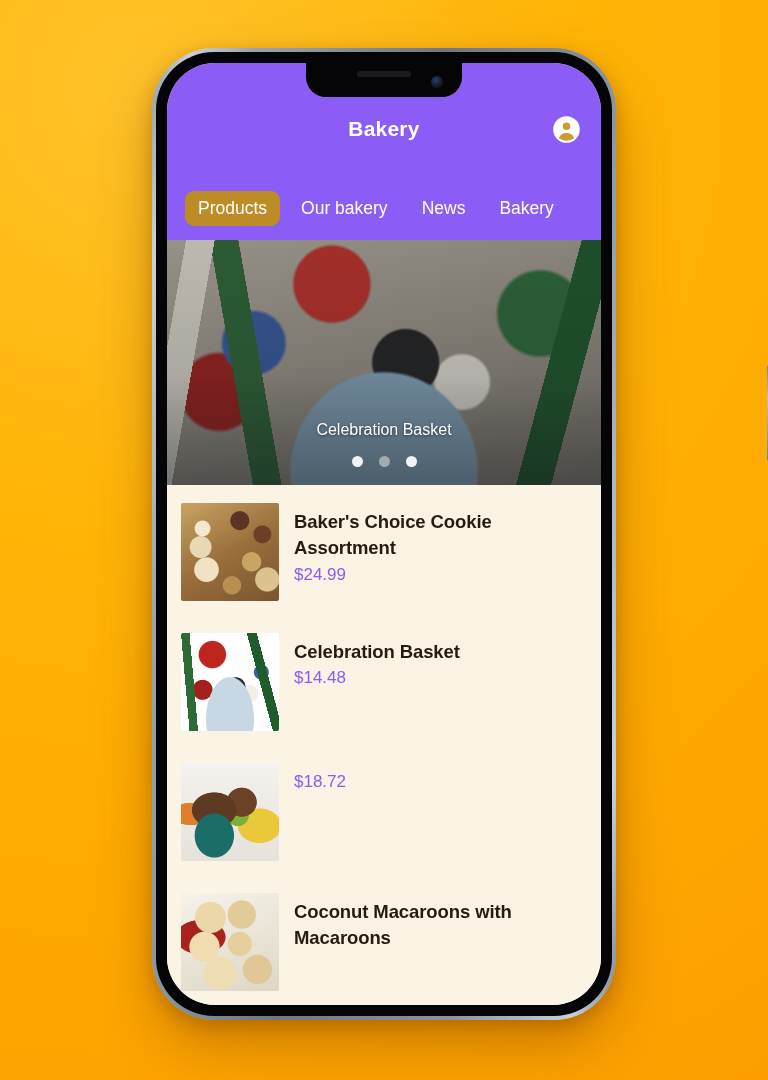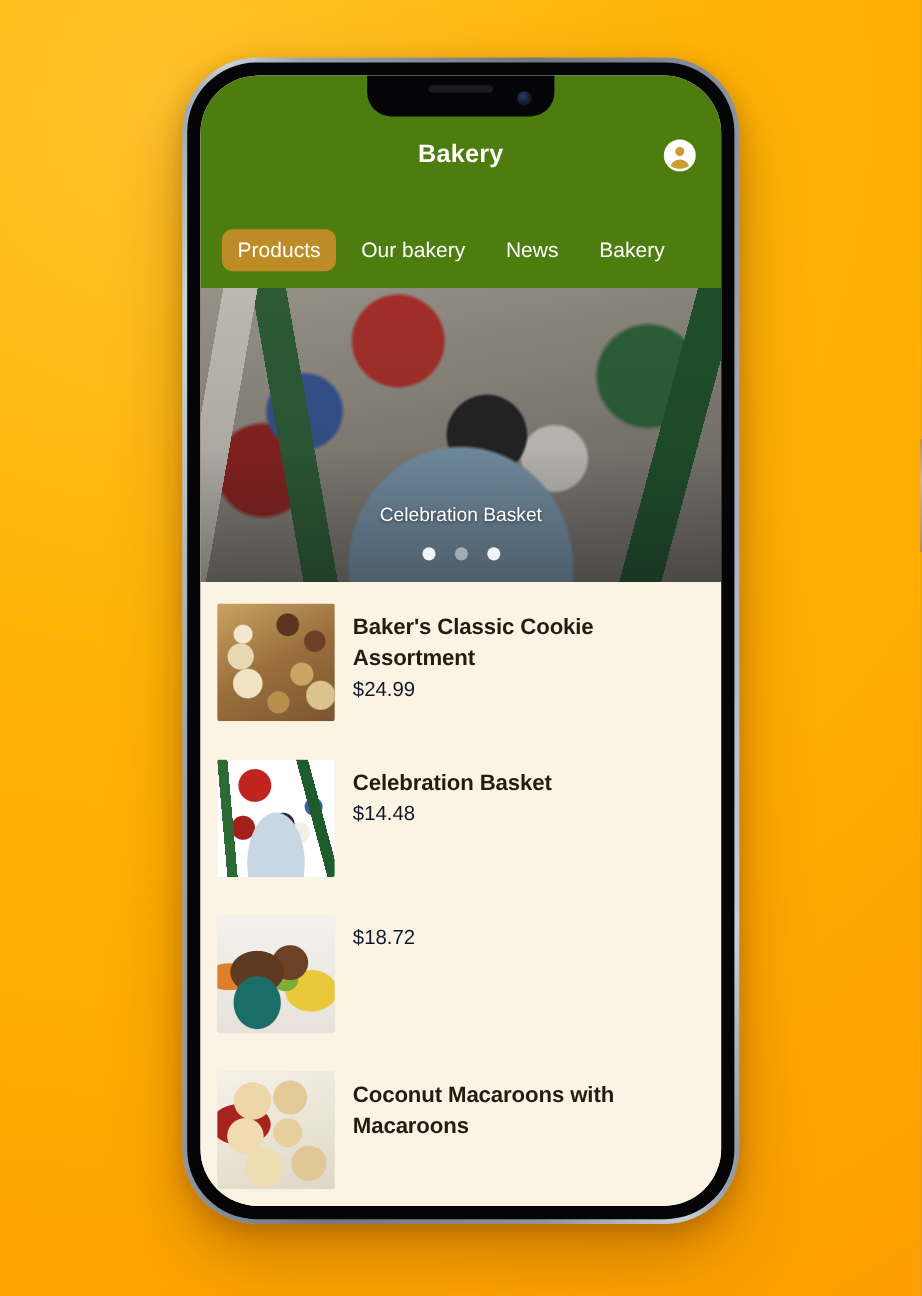--- a/index.html
+++ b/index.html
@@ -56,21 +56,21 @@
     background:#1b1b1f;
   }
   .notch-cam {
     position:absolute; right:19px; top:13px;
     width:12px; height:12px; border-radius:50%;
     background:radial-gradient(circle at 40% 35%,#2a3d63 0%,#141c2e 55%,#07090f 100%);
   }
 
   
   .app-header {
-    background:#4d7c0f;
+    background:#8b5cf6;
     padding:0 16px;
   }
   .header-top {
     position:relative;
     height:88px;
     display:flex; align-items:flex-end;
     justify-content:center;
     padding-bottom:10px;
   }
   .app-title {
@@ -136,21 +136,21 @@
     background:#efe7d6;
     position:relative;
   }
   .product-info { padding-top:6px; min-width:0; }
   .product-name {
     font-size:18.5px; font-weight:bold; color:#241C10;
     line-height:1.42;
     letter-spacing:-.1px;
   }
   .product-price {
-    font-size:17px; color:#0f172a;
+    font-size:17px; color:#8b5cf6;
     margin-top:3px;
   }
 
   
   .art { position:absolute; inset:0; }
   .art-cookies {
     background:
       radial-gradient(circle at 22% 26%, #f3e7cd 0 7%, transparent 8%),
       radial-gradient(circle at 20% 45%, #e8d8b4 0 11%, transparent 12%),
       radial-gradient(circle at 26% 68%, #f0e2c2 0 12%, transparent 13%),
@@ -261,21 +261,21 @@
         </div>
       </div>
 
       <div class="product-list">
 
         <div class="product-row">
           <div class="product-thumb">
             <div class="art art-cookies"></div>
           </div>
           <div class="product-info">
-            <div class="product-name">Baker's Classic Cookie Assortment</div>
+            <div class="product-name">Baker's Choice Cookie Assortment</div>
             <div class="product-price">$24.99</div>
           </div>
         </div>
 
         <div class="product-row">
           <div class="product-thumb">
             <div class="art art-basket"></div>
           </div>
           <div class="product-info">
             <div class="product-name">Celebration Basket</div>

